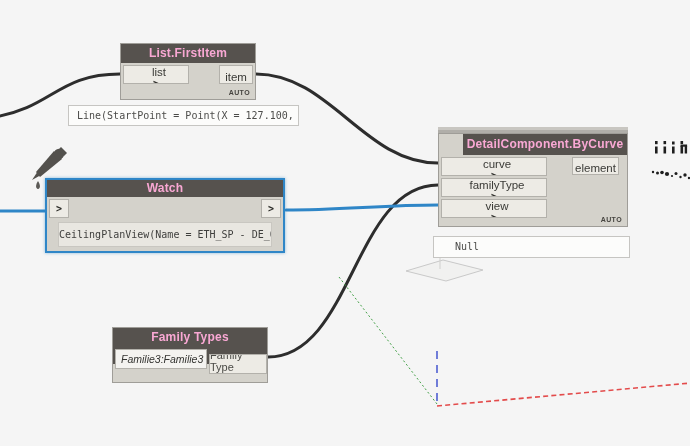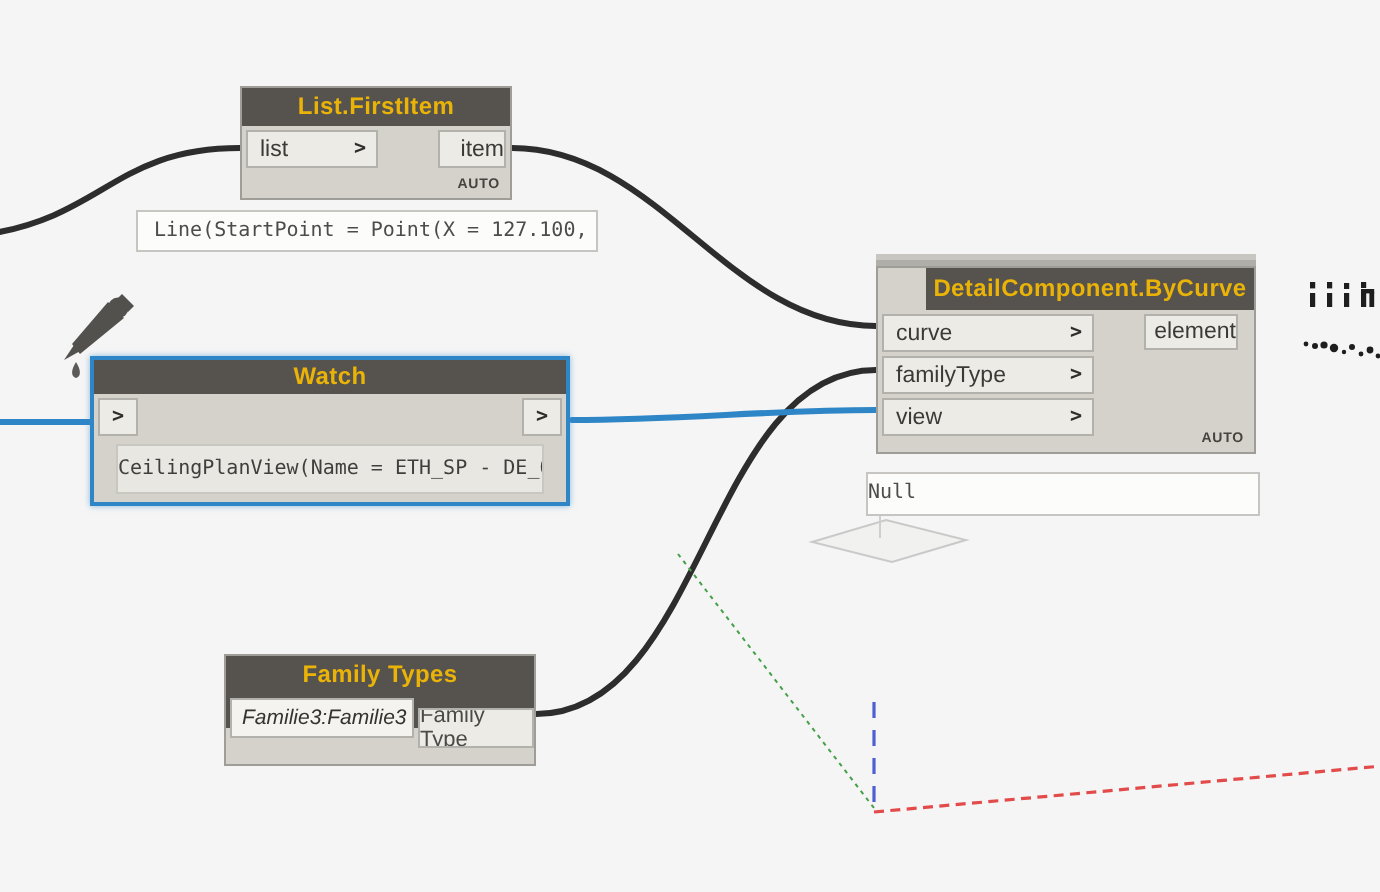--- a/index.html
+++ b/index.html
@@ -8,27 +8,27 @@
     background:#f5f5f5;font-family:"Liberation Sans",sans-serif;
   }
   svg.layer{position:absolute;left:0;top:0;pointer-events:none;}
   #wires-layer{z-index:1;}
   #overlay-layer{z-index:6;}
   .node{
     position:absolute;background:#d4d2cb;border:1px solid #9f9d98;
     box-sizing:border-box;z-index:2;
   }
   .node-header{
-    background:#56524e;color:#eab308;font-weight:bold;font-size:12px;
+    background:#56524e;color:#f9a8d4;font-weight:bold;font-size:12px;
     text-align:center;letter-spacing:.2px;
   }
   .port{
     position:absolute;background:#edebe5;border:1px solid #b3b1ab;
     box-sizing:border-box;font-size:11.5px;color:#3a3a36;
-    display:flex;align-items:center;overflow:hidden;
+    display:flex;align-items:center;overflow:hidden;flex-direction:column;
   }
   .port .plabel{padding-left:6px;flex:1;white-space:nowrap;}
   .chev{
     font-weight:bold;font-size:10px;color:#2e2e2a;padding:0 5px;
     font-family:"DejaVu Sans Mono",monospace;
   }
   .chev.rot90{transform:rotate(90deg);font-size:8px;color:#55534f;padding:0 4px;}
   .port.outp{justify-content:flex-end;}
   .lacing{
     position:absolute;right:5px;bottom:3px;font-size:7px;font-weight:bold;
@@ -116,21 +116,21 @@
     <div class="port" style="left:2px;top:65px;width:106px;height:19px">
       <span class="plabel">view</span>
       <span class="chev">&gt;</span>
     </div>
     <div class="port outp" style="left:133px;top:23px;width:47px;height:18px">
       <span>element</span>
     </div>
     <div class="lacing">AUTO</div>
   </div>
 
-  <div class="valuebox mono" style="left:433px;top:236px;width:197px;height:22px;line-height:20px;padding-left:0">
+  <div class="valuebox mono" style="left:433px;top:236px;width:197px;height:22px;line-height:20px;padding-left:21px">
     <span>Null</span>
   </div>
 
   <div class="node" style="left:112px;top:327px;width:156px;height:56px">
     <div class="node-header" style="height:36px;line-height:19px">Family Types</div>
     <div class="dropdown" style="left:2px;top:21px;width:92px;height:20px">
       <span class="dlabel">Familie3:Familie3</span>
       <span class="chev rot90">&gt;</span>
     </div>
     <div class="port outp" style="left:96px;top:26px;width:58px;height:20px;font-size:11px;color:#4a4a46">

